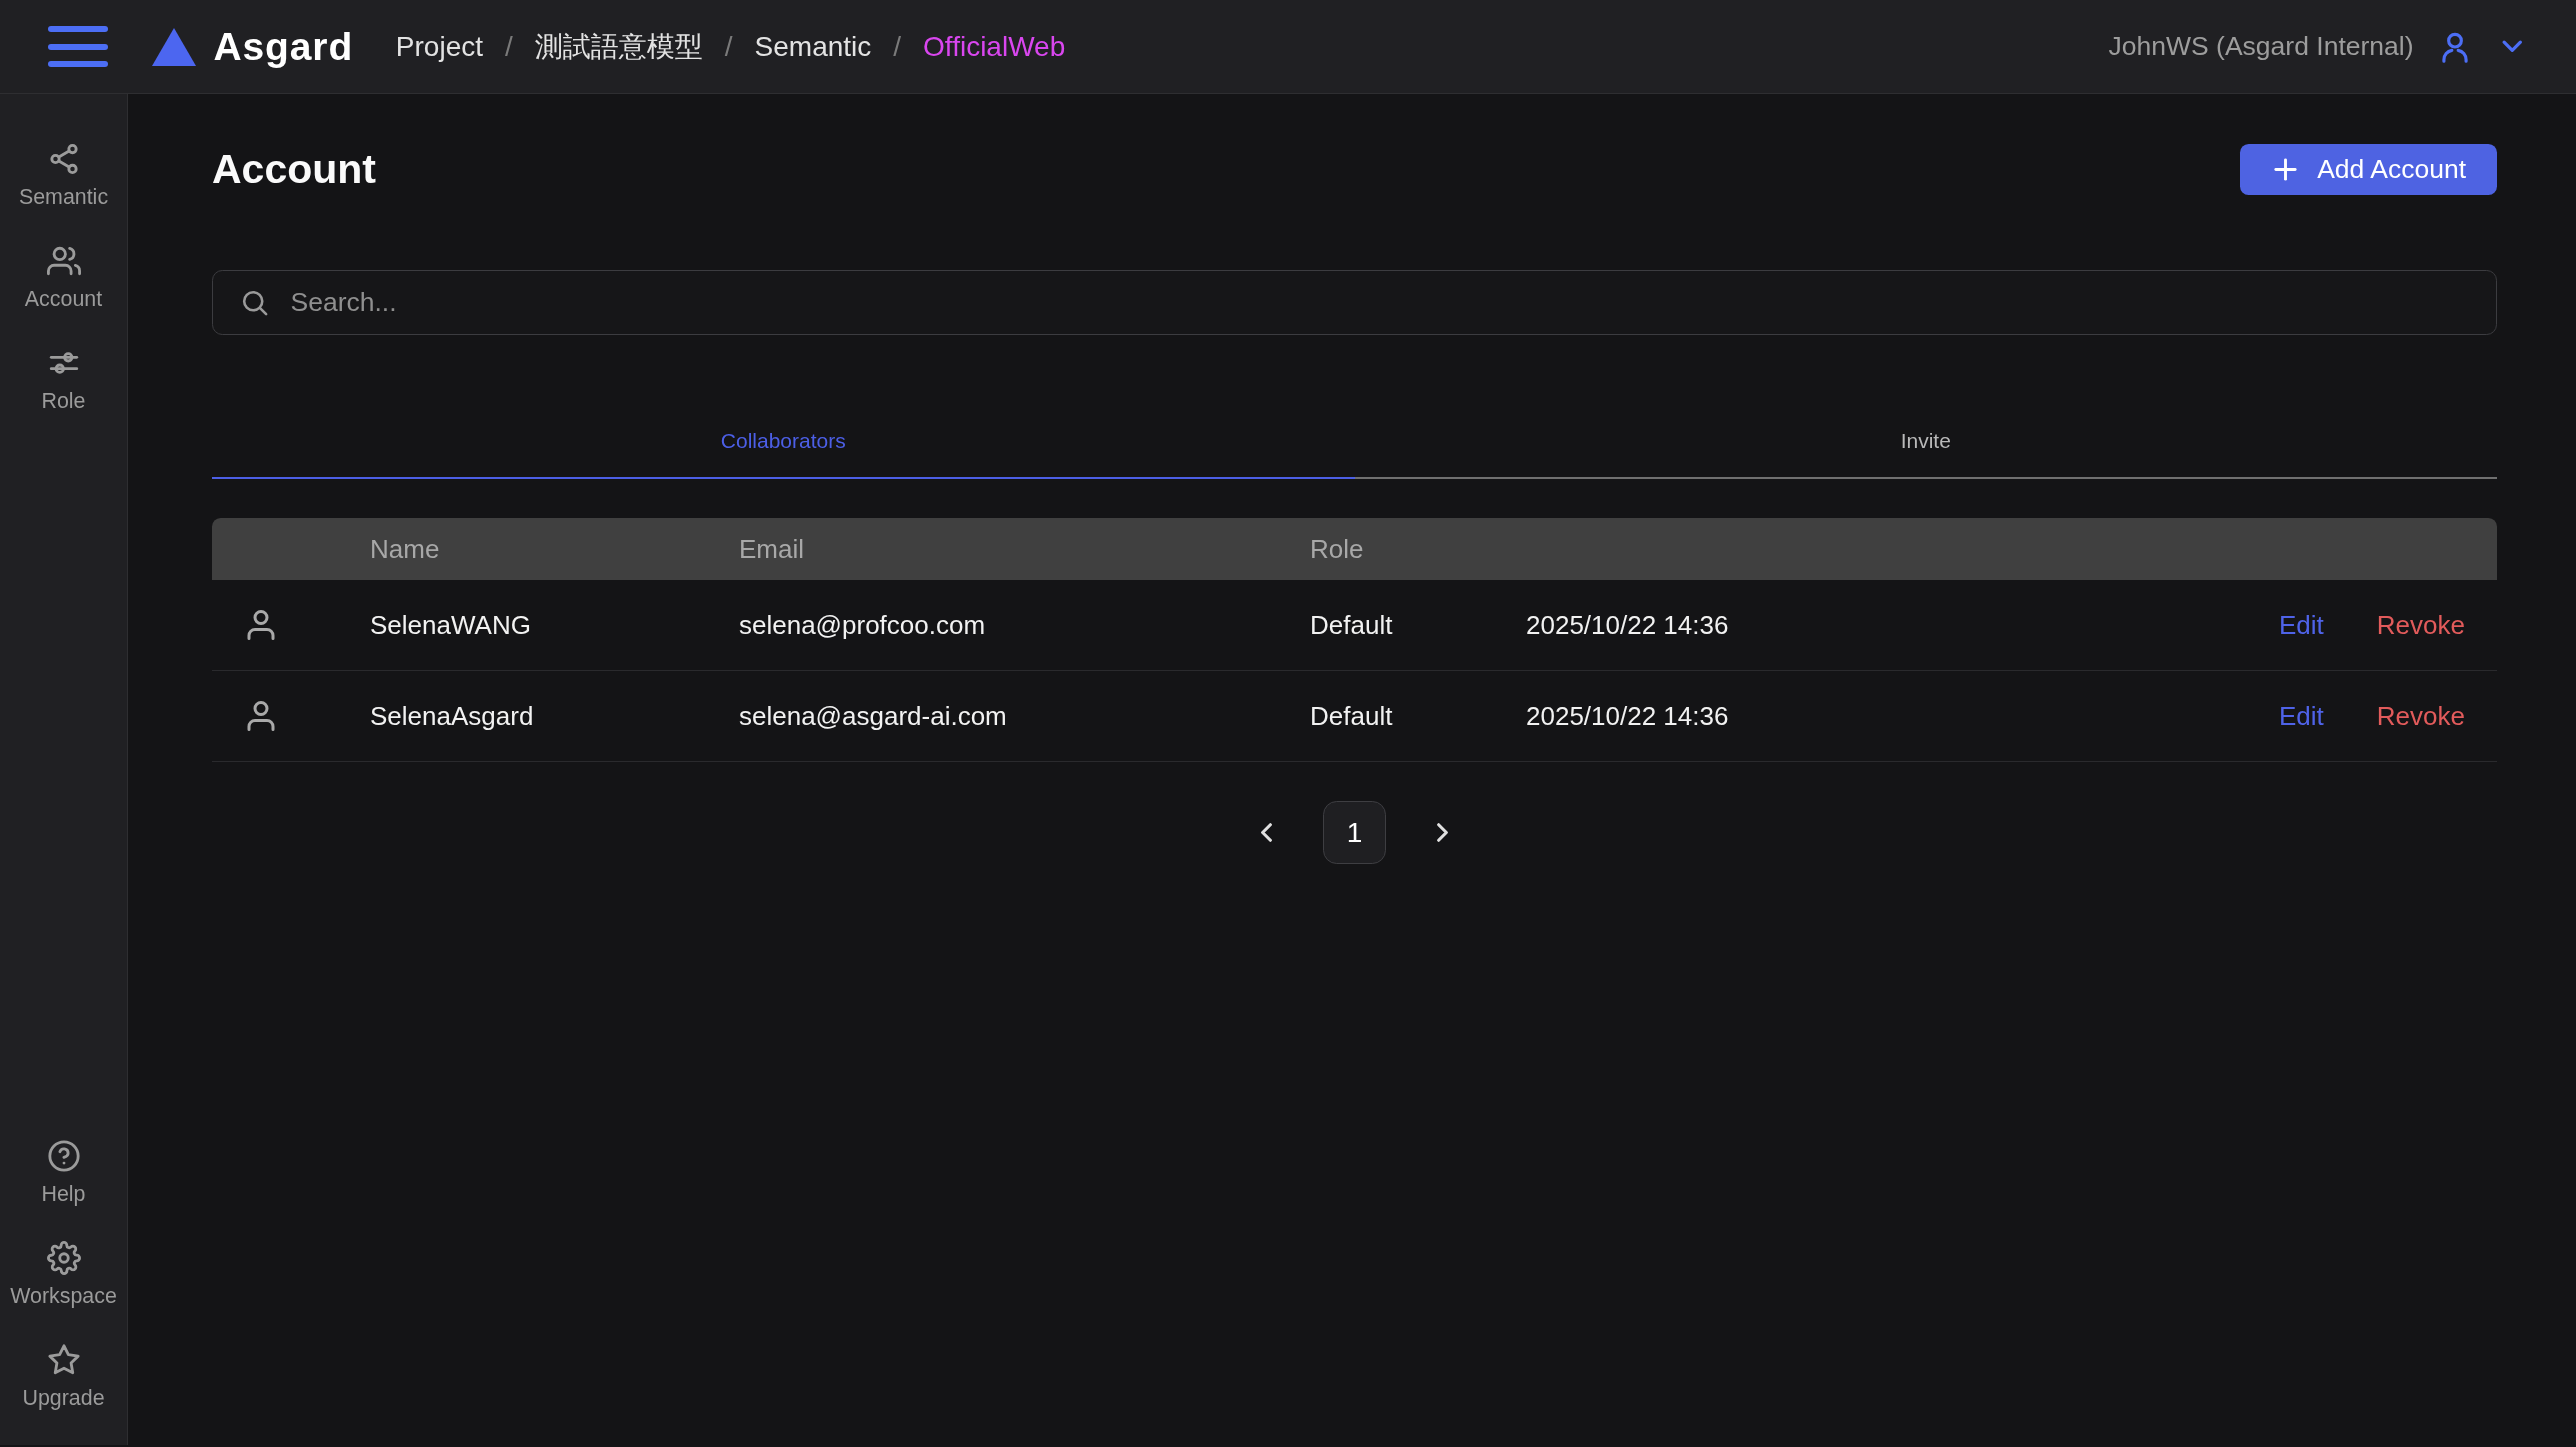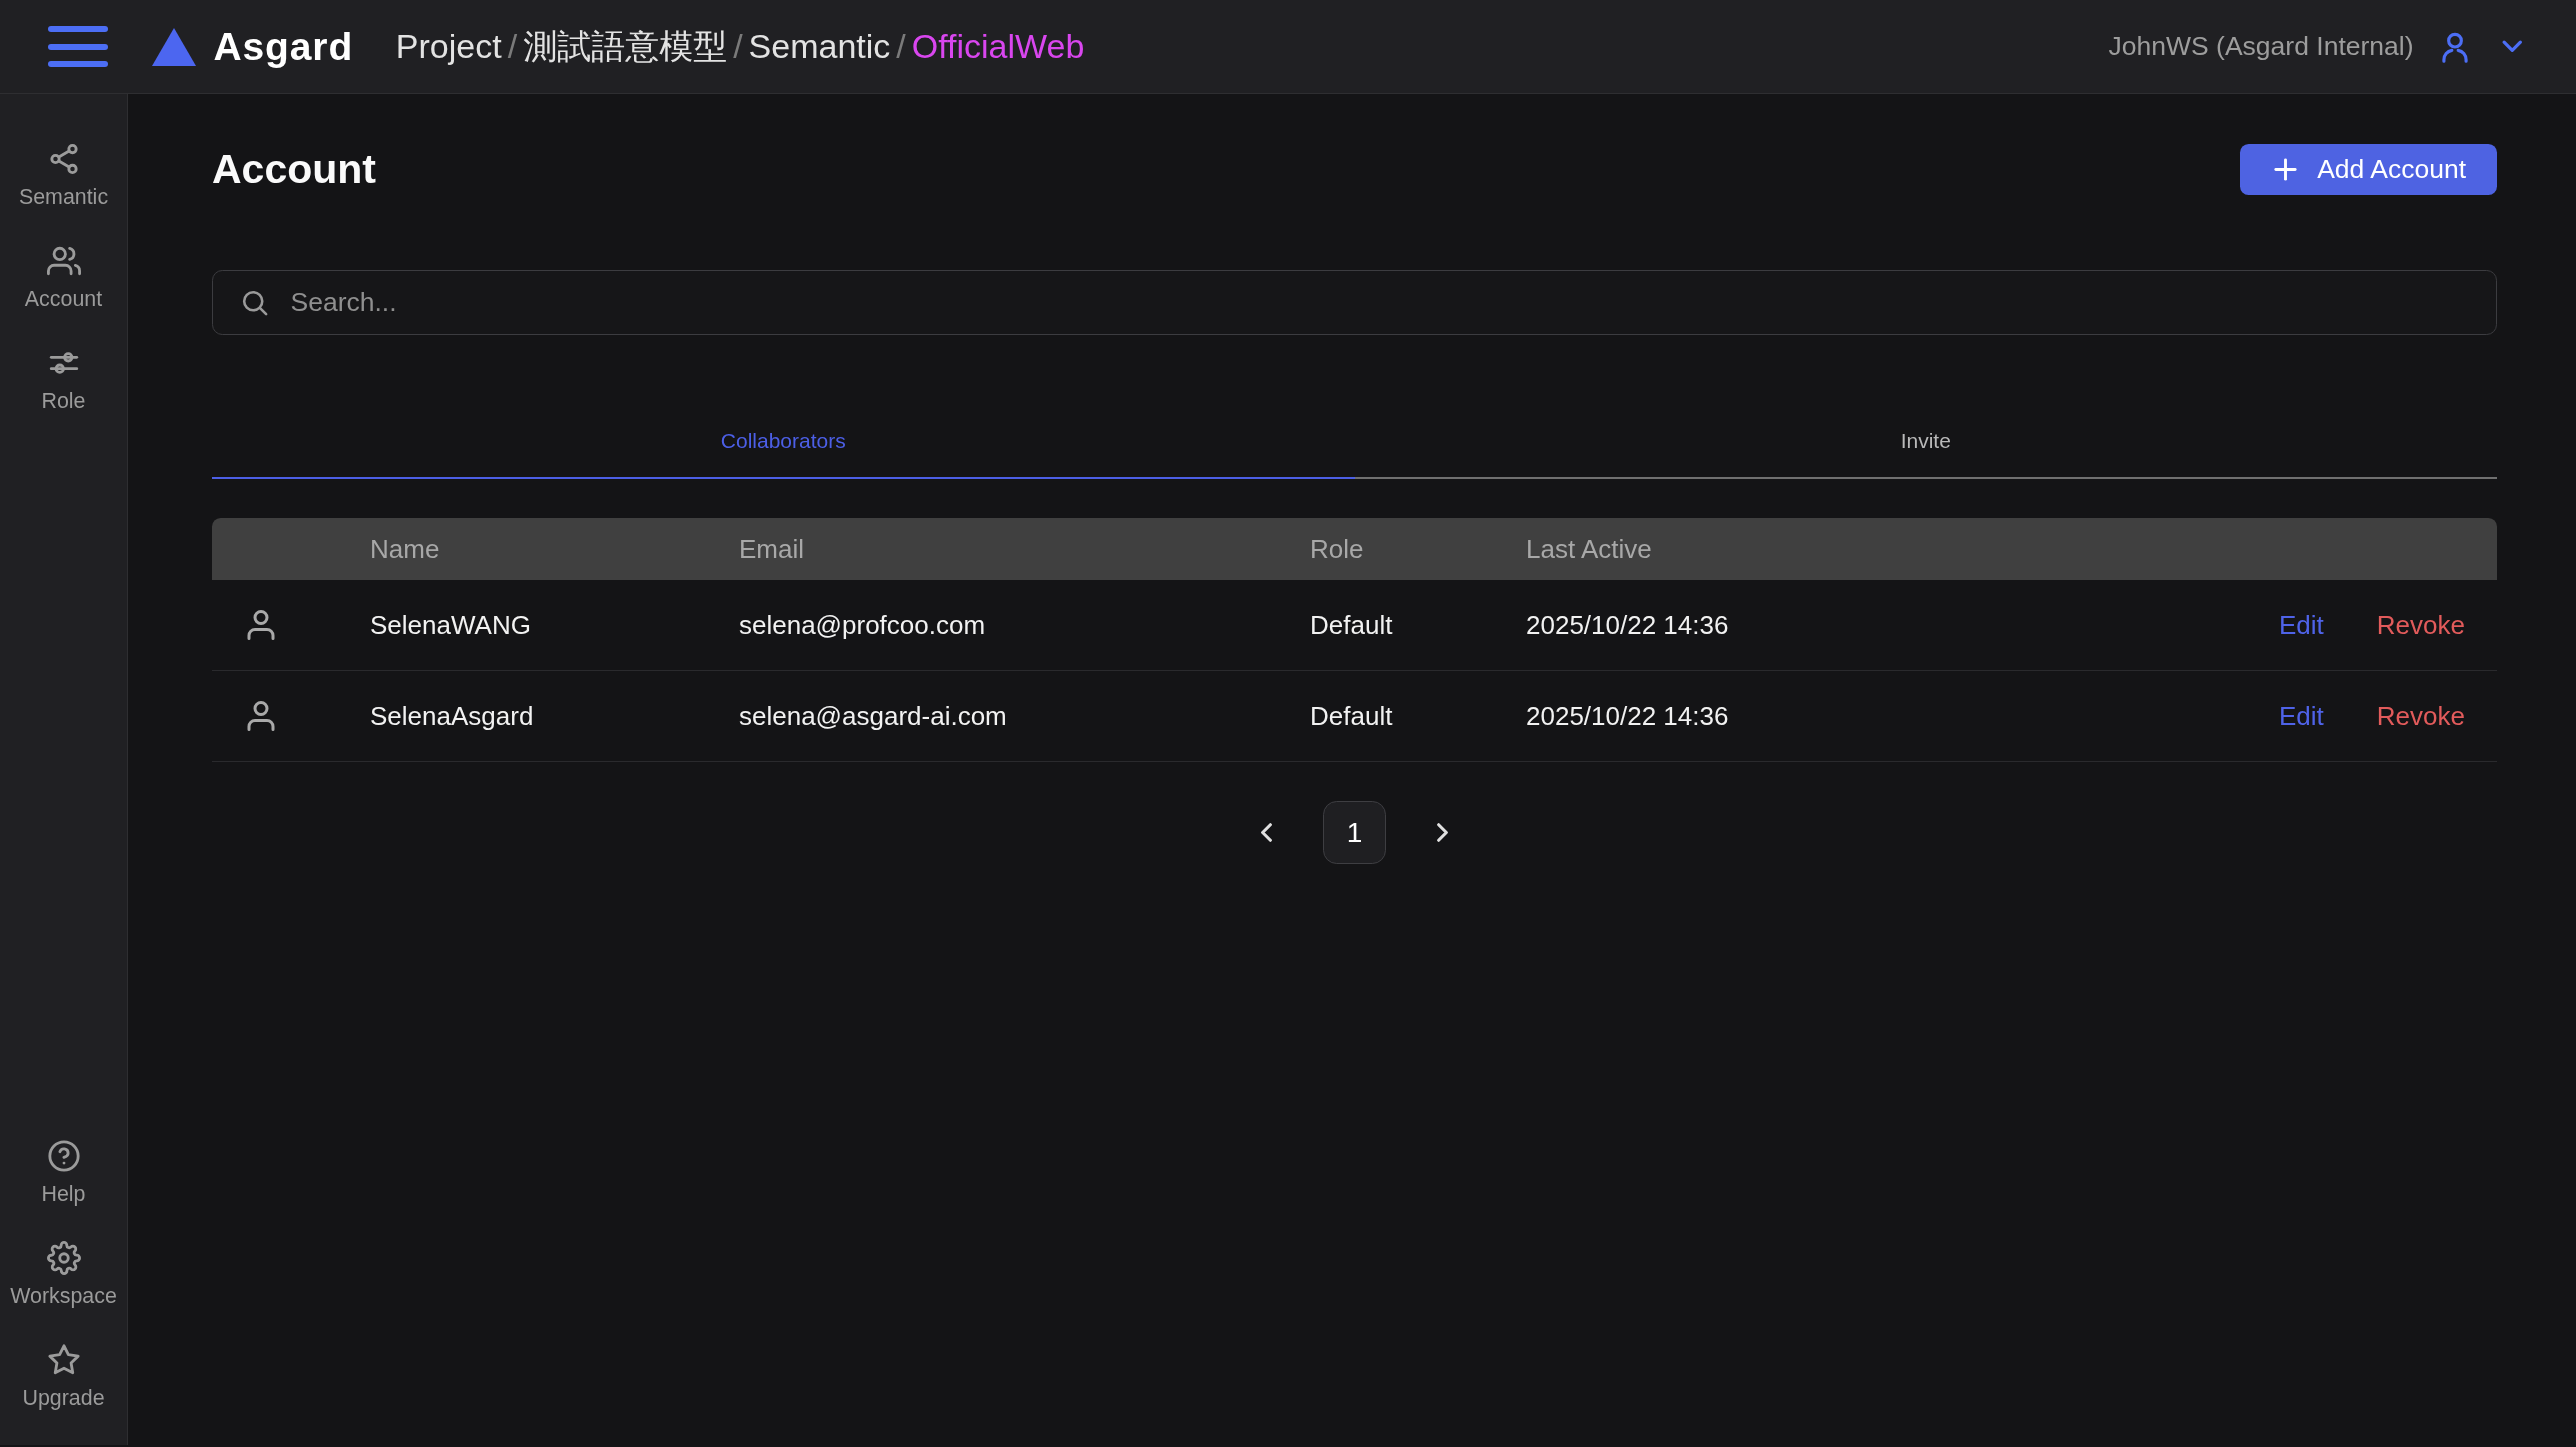--- a/index.html
+++ b/index.html
@@ -12,21 +12,21 @@
   
   .topbar {
     height:94px; background:#202023; border-bottom:1.7px solid #2e2e31;
     display:flex; align-items:center; padding:0 48px; gap:29px;
   }
   .hamburger { width:60px; height:41px; display:flex; flex-direction:column; justify-content:space-between; cursor:pointer; }
   .hamburger span { display:block; height:6px; border-radius:3.4px; background:#4c6ef5; }
   .logo { display:flex; align-items:center; gap:17px; margin-left:15.4px; }
   .logo-triangle { width:0; height:0; border-left:22px solid transparent; border-right:22px solid transparent; border-bottom:38px solid #4c66f0; }
   .logo-text { font-size:39px; font-weight:bold; color:#fff; letter-spacing:0.9px; }
-  .breadcrumb { display:flex; align-items:center; gap:6px; font-size:34px; margin-left:13.7px; }
+  .breadcrumb { display:flex; align-items:center; gap:22px; font-size:28px; margin-left:13.7px; }
   .crumb { color:#e3e3e3; cursor:pointer; }
   .crumb.muted { color:#d946ef; cursor:default; }
   .crumb-sep { color:#7a7a7a; }
   .topbar-right { margin-left:auto; display:flex; align-items:center; gap:22px; }
   .user-label { color:#9d9d9d; font-size:26.5px; }
   .icon { display:inline-flex; align-items:center; justify-content:center; }
   .icon svg { display:block; }
   
   .shell { display:flex; height:1351px; }
   .sidebar {
@@ -229,21 +229,20 @@
       <div class="tab active">Collaborators</div>
       <div class="tab">Invite</div>
     </div>
 
     <div class="table">
       <div class="trow thead">
         <div></div>
         <div>Name</div>
         <div>Email</div>
         <div>Role</div>
-        <div>Last Active</div>
         <div></div>
       </div>
 
       <div class="trow tbody-row">
         <div class="cell-avatar">
           <span class="icon">
             <svg width="36" height="36" viewBox="0 0 24 24" fill="none" stroke="#a9a9a9" stroke-width="2" stroke-linecap="round" stroke-linejoin="round">
                 <path d="M20 21v-2a4 4 0 0 0-4-4H8a4 4 0 0 0-4 4v2"></path>
                 <circle cx="12" cy="7" r="4"></circle>
               </svg>

